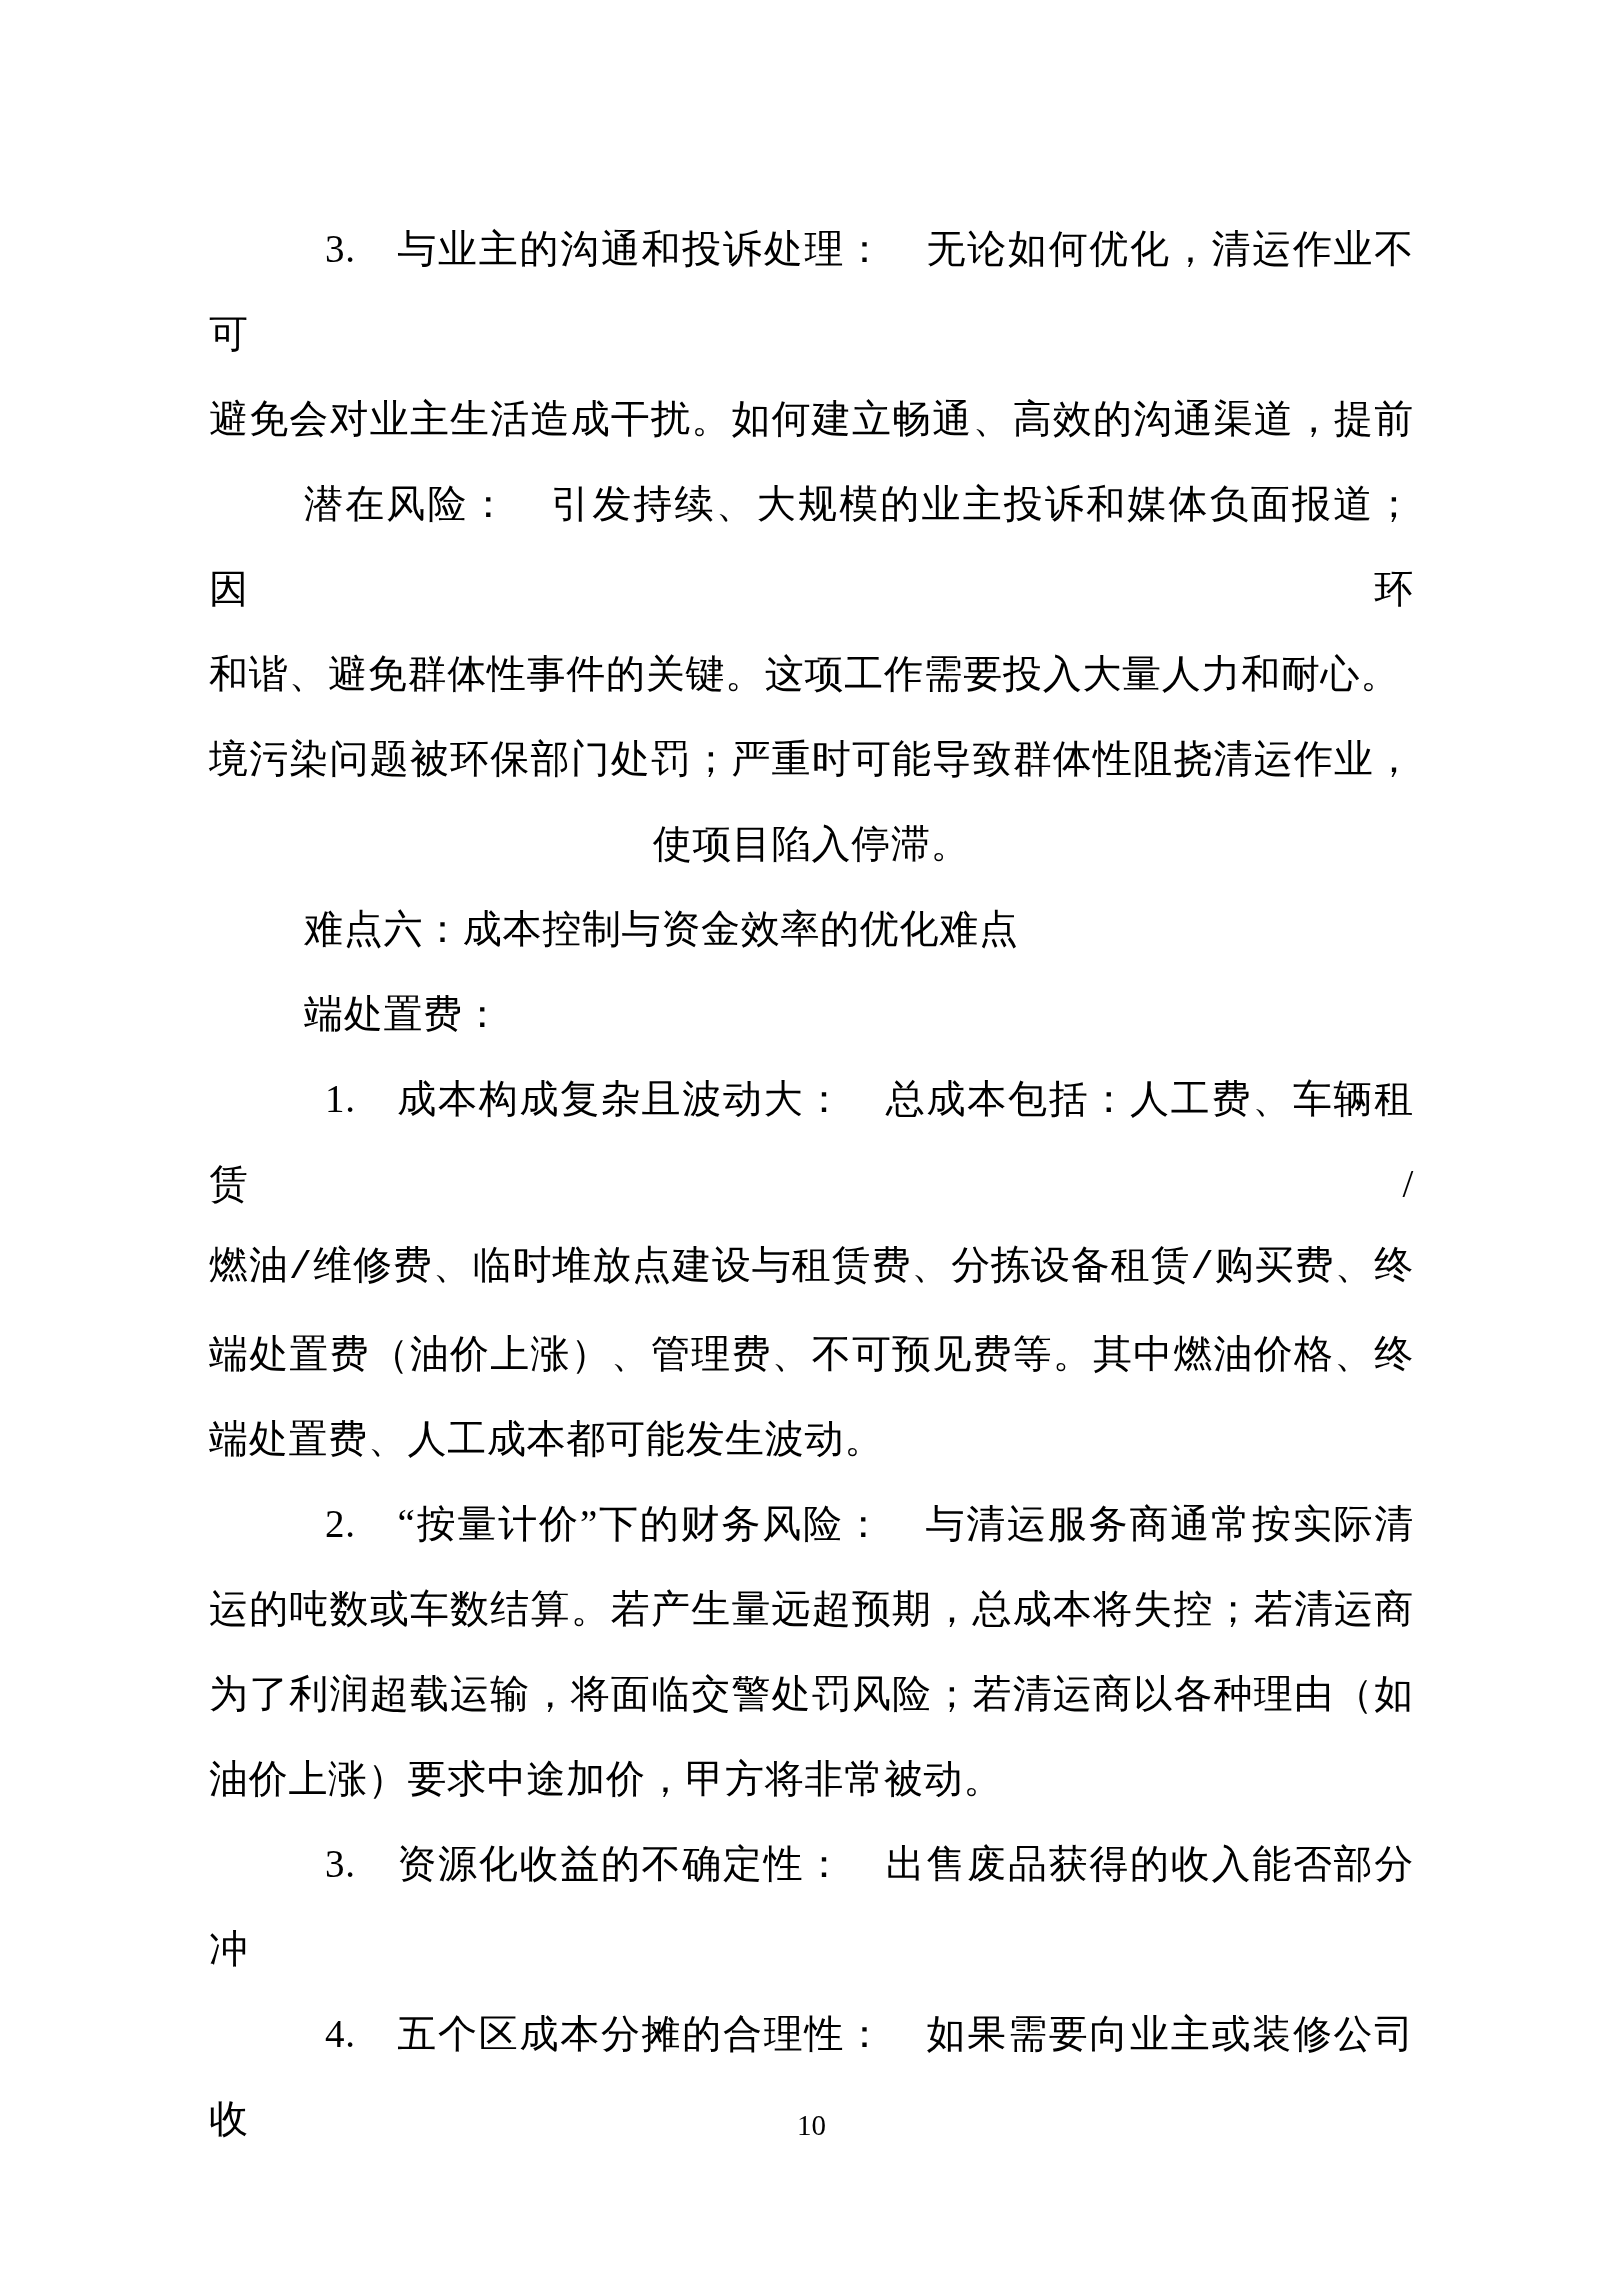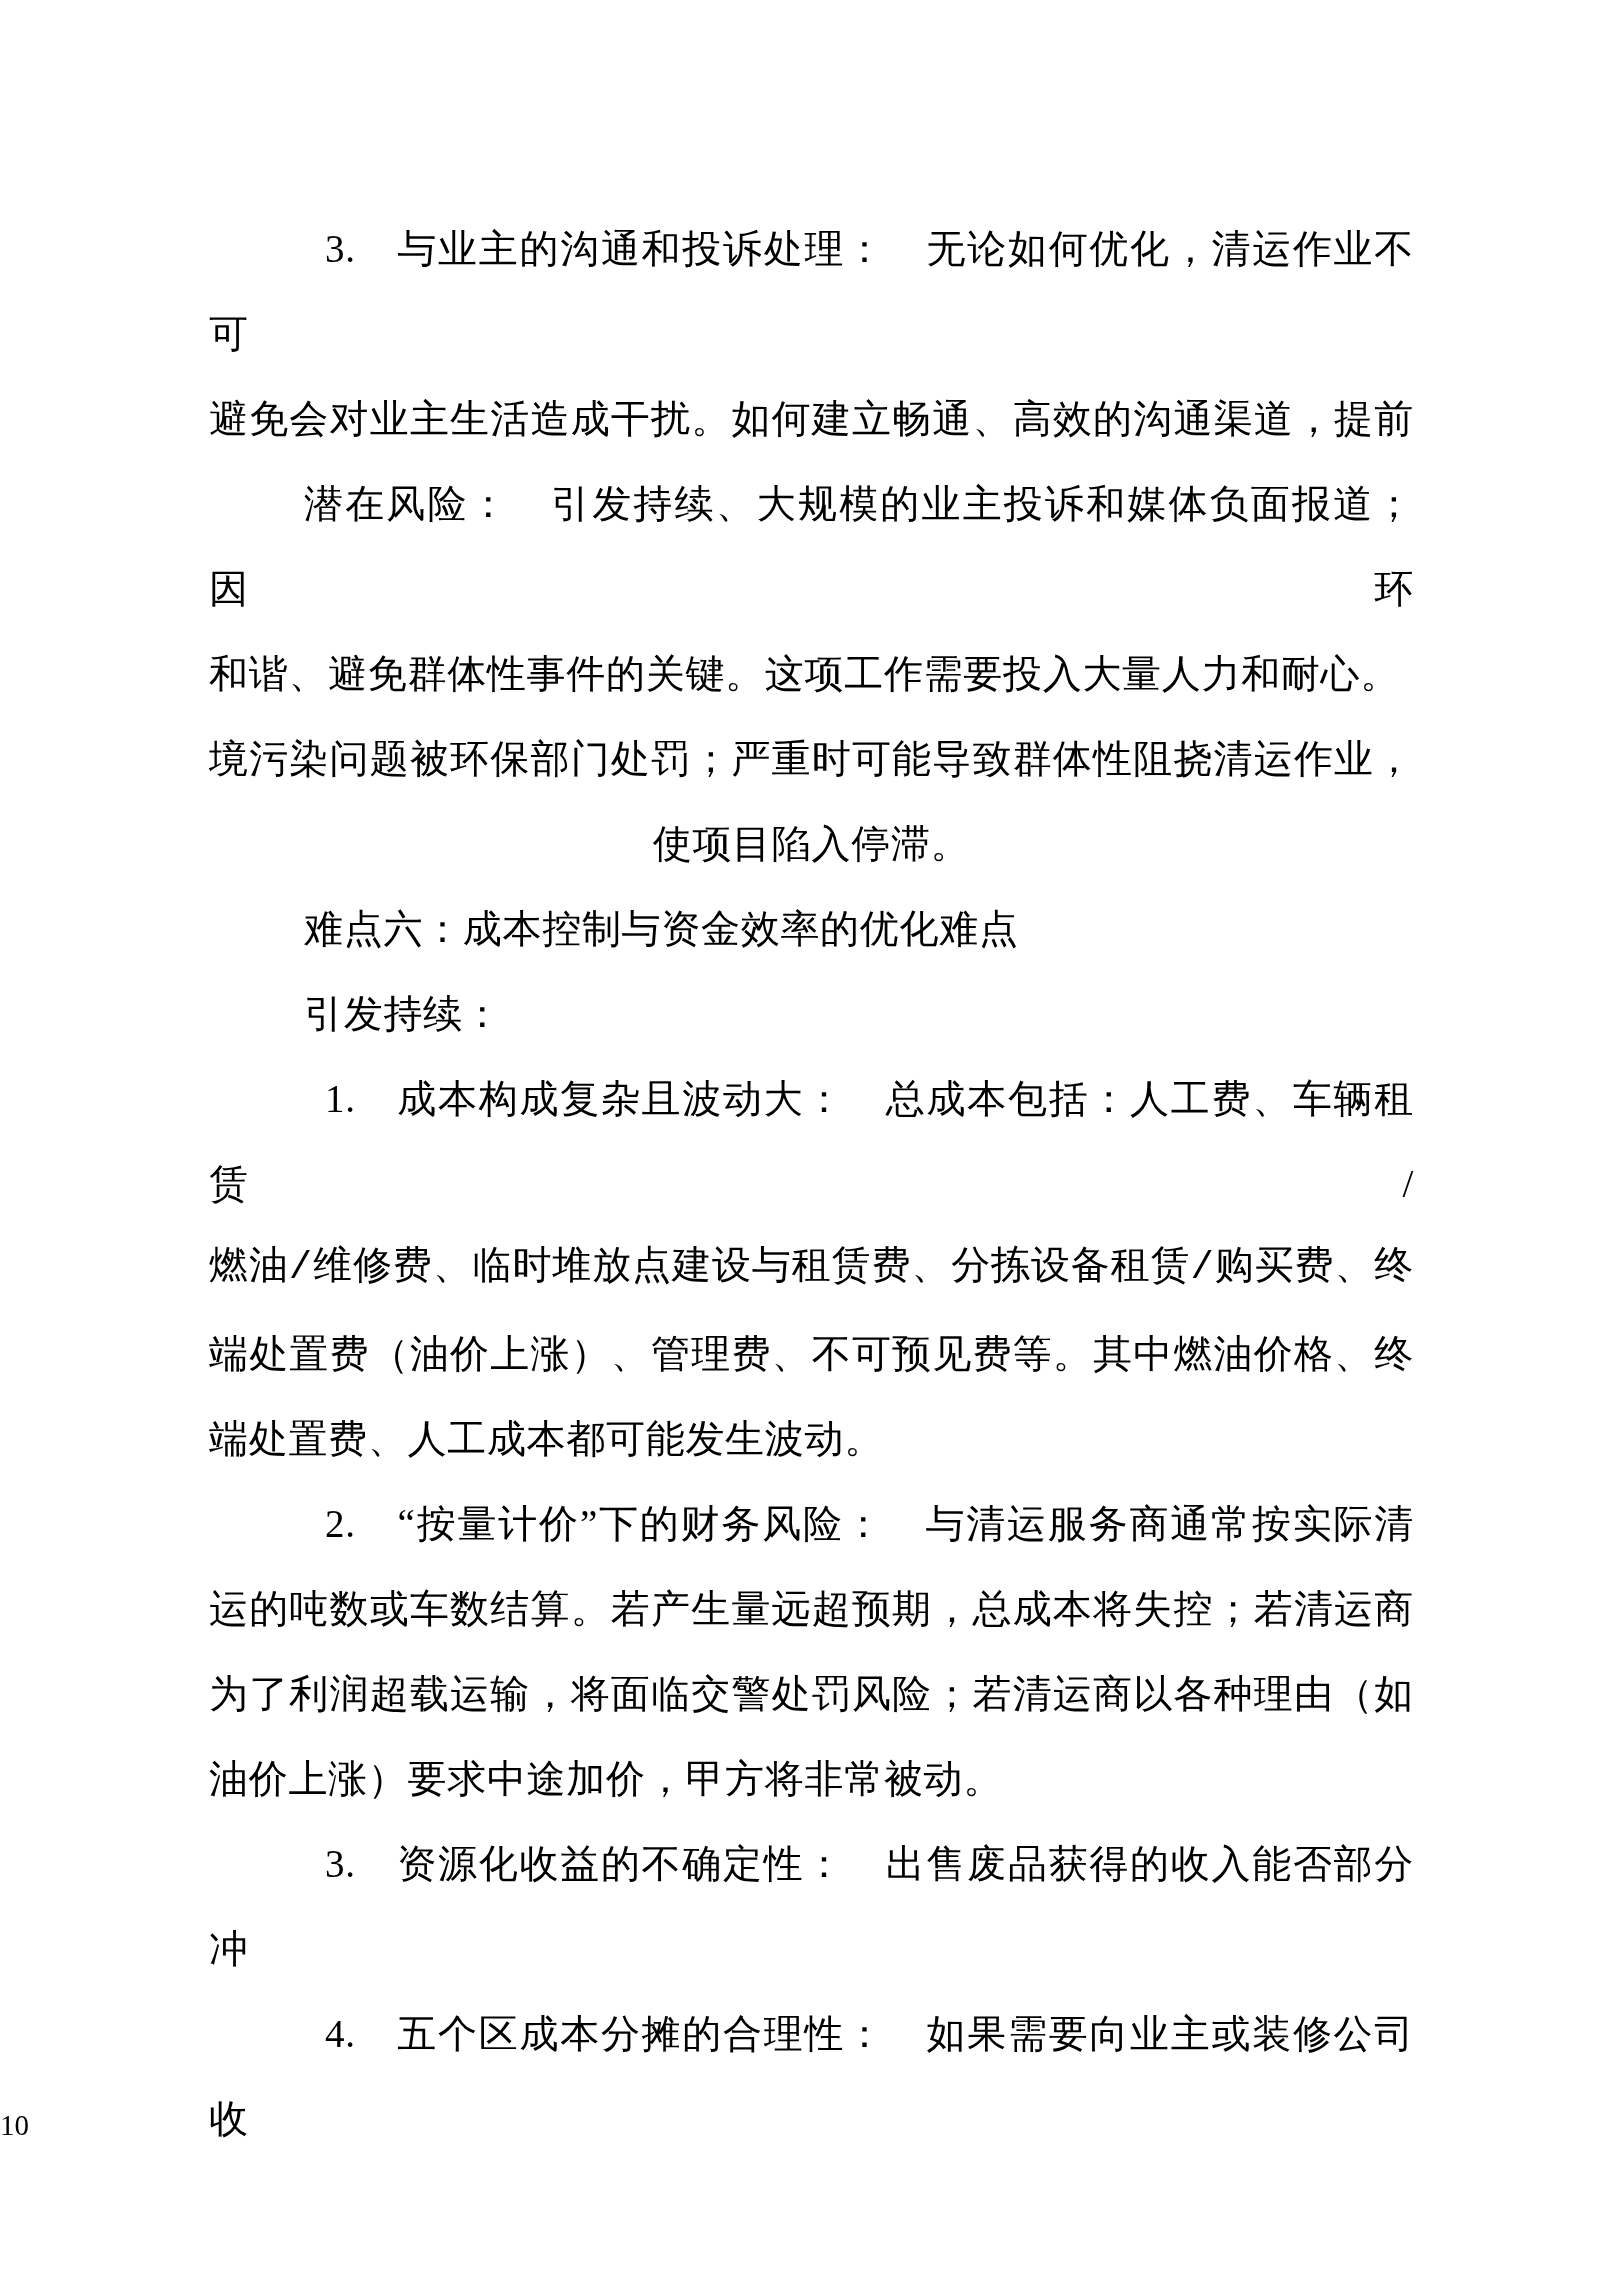--- a/index.html
+++ b/index.html
@@ -31,39 +31,40 @@
   .line.fill {
     text-align: justify;
     text-align-last: justify;
     text-justify: inter-character;
   }
   .footer {
     position: absolute;
     top: 2106px;
     left: 0;
     right: 0;
+    text-align: center;
   }
   .pagenum {
     font-size: 29px;
     line-height: 39px;
   }
 </style>
 </head>
 <body>
 
 <div class="page">
   <main class="body-block">
       <div class="line fill" style="text-indent: 116px;">3.　与业主的沟通和投诉处理：　无论如何优化，清运作业不可</div>
       <div class="line fill" style="text-indent: 0px;">避免会对业主生活造成干扰。如何建立畅通、高效的沟通渠道，提前</div>
       <div class="line fill" style="text-indent: 95px;">潜在风险：　引发持续、大规模的业主投诉和媒体负面报道；因环</div>
       <div class="line" style="text-indent: 0px;">和谐、避免群体性事件的关键。这项工作需要投入大量人力和耐心。</div>
       <div class="line fill" style="text-indent: 0px;">境污染问题被环保部门处罚；严重时可能导致群体性阻挠清运作业，</div>
       <div class="line" style="text-indent: 0px; text-align: center;">使项目陷入停滞。</div>
       <div class="line" style="text-indent: 95px;">难点六：成本控制与资金效率的优化难点</div>
-      <div class="line" style="text-indent: 95px;">引发持续：</div>
+      <div class="line" style="text-indent: 95px;">端处置费：</div>
       <div class="line fill" style="text-indent: 116px;">1.　成本构成复杂且波动大：　总成本包括：人工费、车辆租赁/</div>
       <div class="line fill" style="text-indent: 0px; font-family: Liberation Mono, monospace;">燃油/维修费、临时堆放点建设与租赁费、分拣设备租赁/购买费、终</div>
       <div class="line fill" style="text-indent: 0px;">端处置费（油价上涨）、管理费、不可预见费等。其中燃油价格、终</div>
       <div class="line" style="text-indent: 0px;">端处置费、人工成本都可能发生波动。</div>
       <div class="line fill" style="text-indent: 116px;">2.　“按量计价”下的财务风险：　与清运服务商通常按实际清</div>
       <div class="line fill" style="text-indent: 0px;">运的吨数或车数结算。若产生量远超预期，总成本将失控；若清运商</div>
       <div class="line fill" style="text-indent: 0px;">为了利润超载运输，将面临交警处罚风险；若清运商以各种理由（如</div>
       <div class="line" style="text-indent: 0px;">油价上涨）要求中途加价，甲方将非常被动。</div>
       <div class="line fill" style="text-indent: 116px;">3.　资源化收益的不确定性：　出售废品获得的收入能否部分冲</div>
       <div class="line fill" style="text-indent: 116px;">4.　五个区成本分摊的合理性：　如果需要向业主或装修公司收</div>

